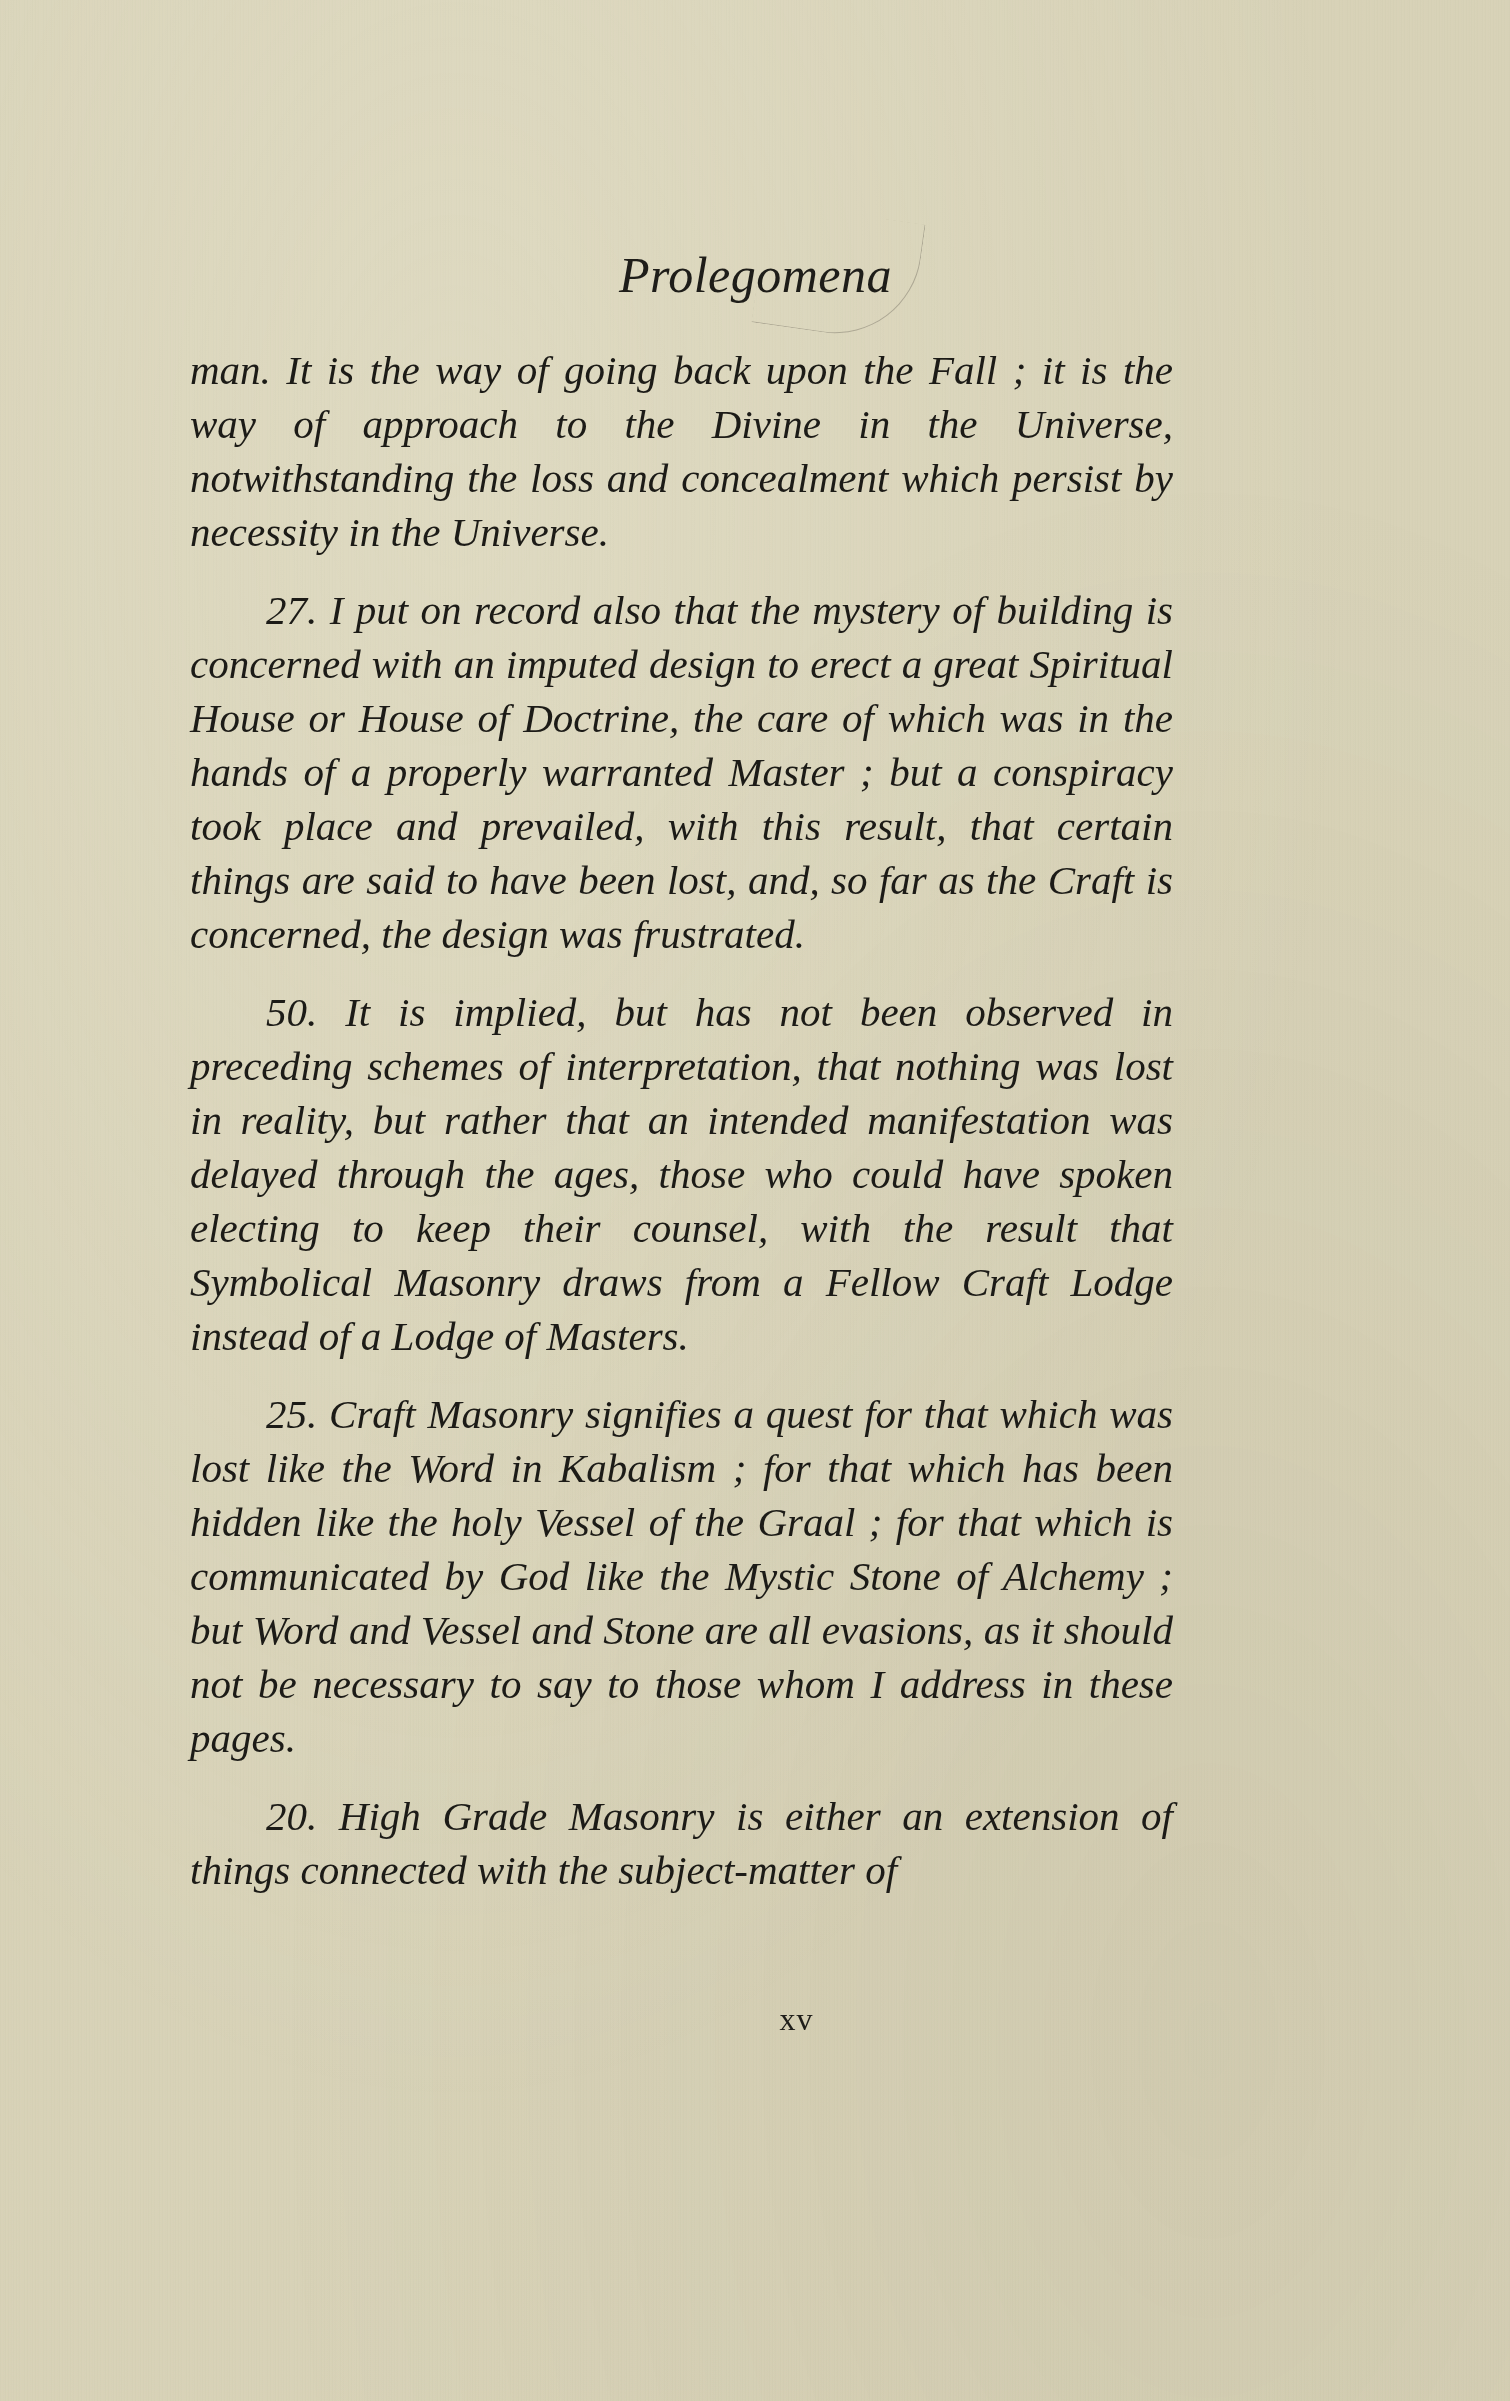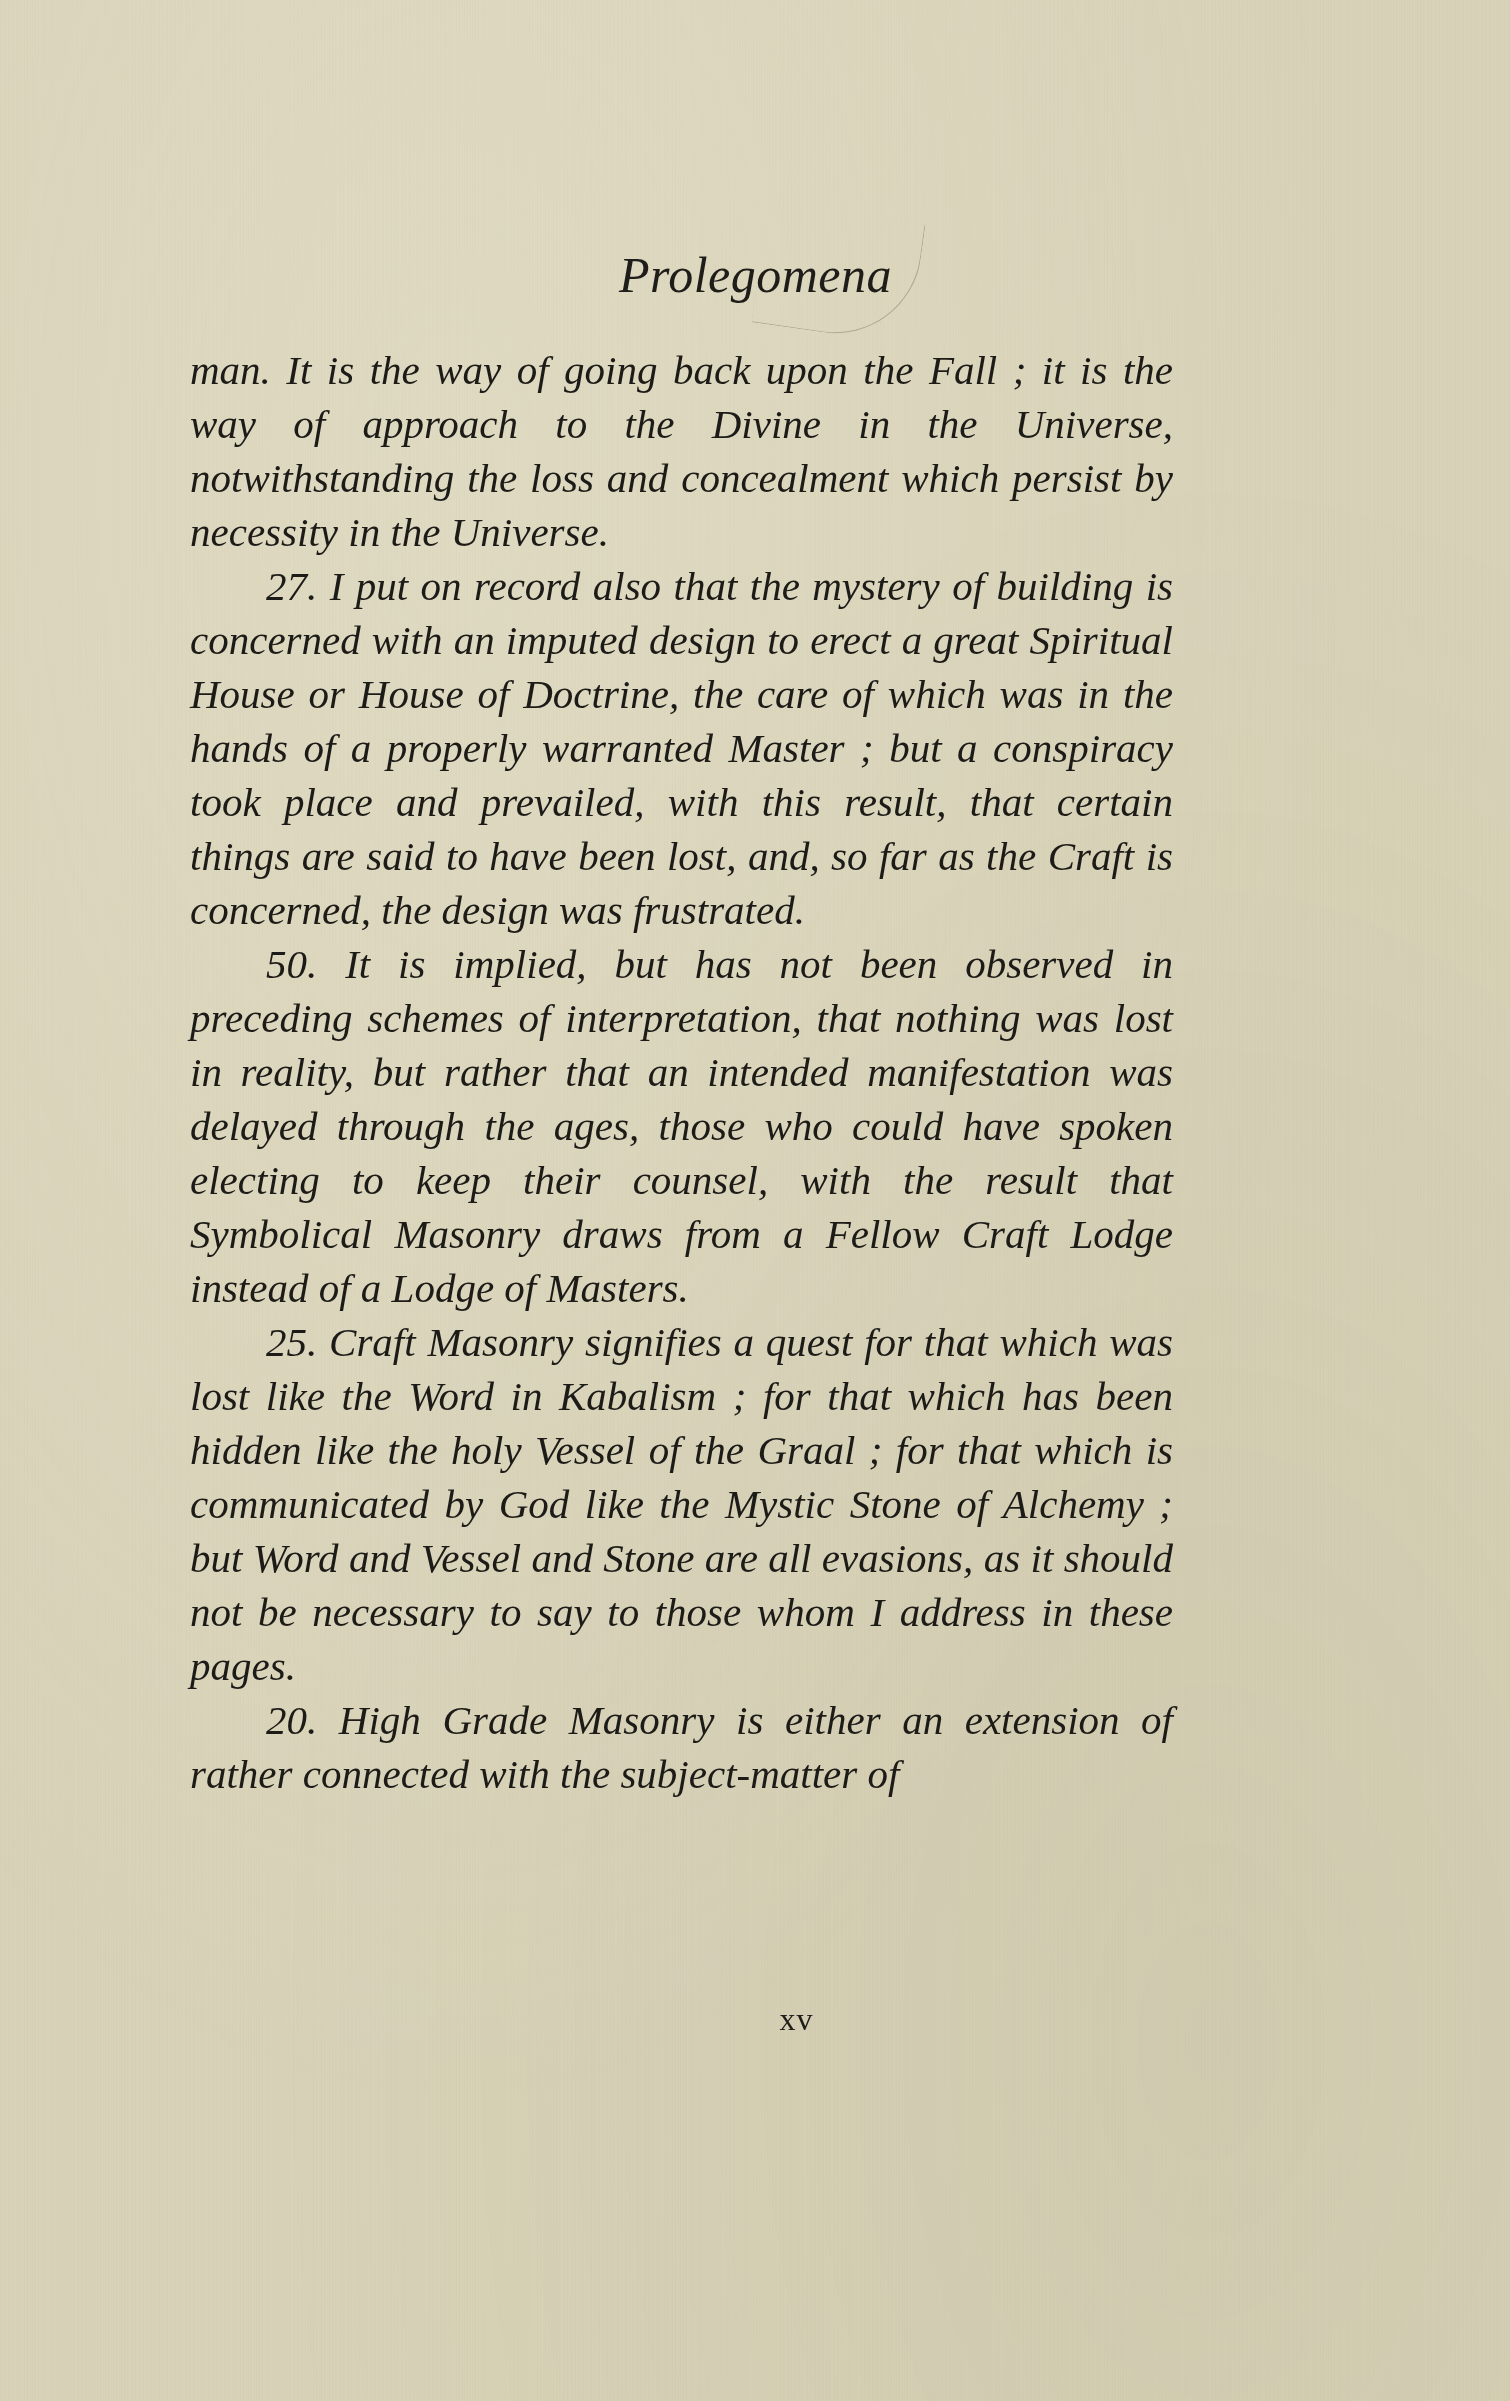--- a/index.html
+++ b/index.html
@@ -63,20 +63,21 @@
       hyphens: manual;
       color: #1c1b17;
     }
     .para {
       margin: 0;
       text-indent: 0;
       font-style: italic;
     }
     .para.indent {
       text-indent: 76px;
+      margin-top: 24px;
     }
     .para-num {
       font-variant-numeric: oldstyle-nums;
     }
     .folio {
       position: absolute;
       left: 0;
       width: 1511px;
       top: 2000px;
       text-align: center;
@@ -106,19 +107,19 @@
     <p class="para indent">
       <span class="para-num">50.</span>
       <span>It is implied, but has not been observed in preceding schemes of interpretation, that nothing was lost in reality, but rather that an intended manifestation was delayed through the ages, those who could have spoken electing to keep their counsel, with the result that Symbolical Masonry draws from a Fellow Craft Lodge instead of a Lodge of Masters.</span>
     </p>
     <p class="para indent">
       <span class="para-num">25.</span>
       <span>Craft Masonry signifies a quest for that which was lost like the Word in Kabalism ; for that which has been hidden like the holy Vessel of the Graal ; for that which is communicated by God like the Mystic Stone of Alchemy ; but Word and Vessel and Stone are all evasions, as it should not be necessary to say to those whom I address in these pages.</span>
     </p>
     <p class="para indent">
       <span class="para-num">20.</span>
-      <span>High Grade Masonry is either an extension of rather connected with the subject-matter of</span>
+      <span>High Grade Masonry is either an extension of things connected with the subject-matter of</span>
     </p>
   </div>
 
   <div class="folio">xv</div>
 </div>
 
 
 </body></html>

